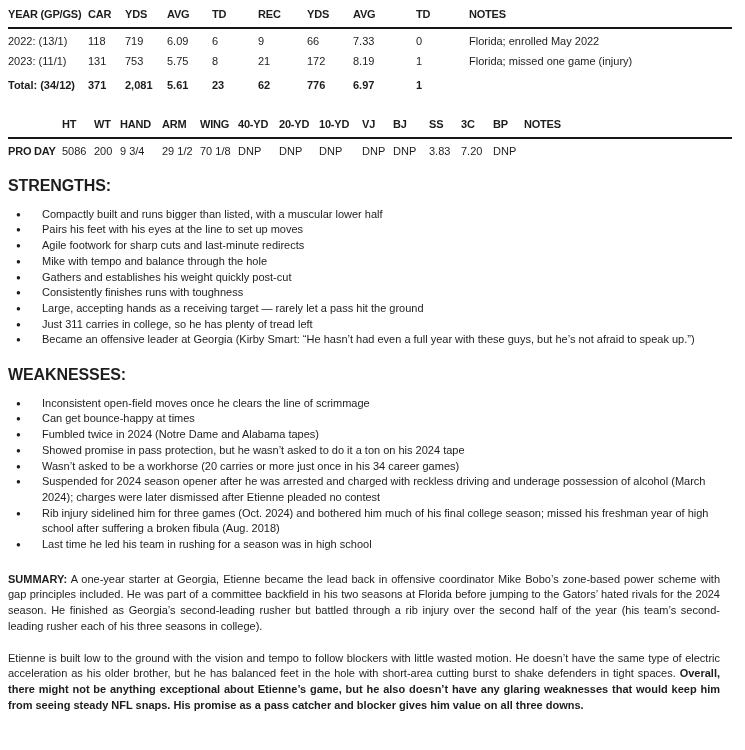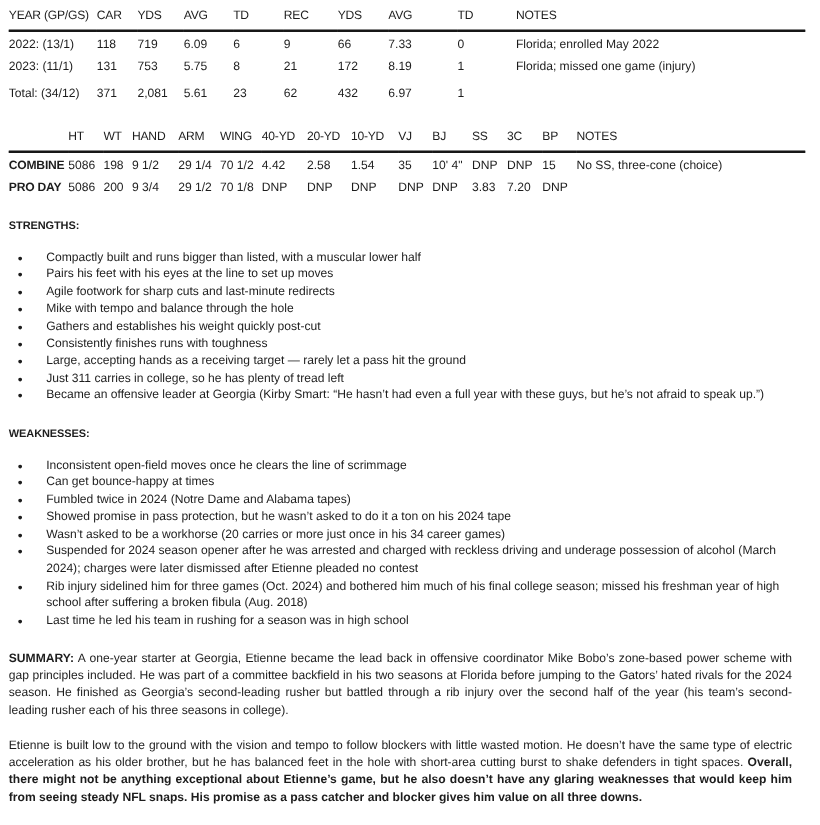--- a/index.html
+++ b/index.html
@@ -25,38 +25,38 @@
   }
   th, td {
     text-align: left;
     vertical-align: top;
     font-size: 11px;
     padding: 5px 4px 0 0;
     line-height: 15px;
     overflow: hidden;
   }
   thead th {
-    font-weight: normal;
+    font-weight: bold;
     letter-spacing: -0.2px;
     border-bottom: 2.5px solid #161616;
     padding: 2px 4px 5px 0;
     margin-left: 40px;
   }
   tr.total-row td {
-    font-weight: normal;
+    font-weight: bold;
     padding-top: 9px;
     margin-left: 48px;
   }
   td.row-label, th.row-label { font-weight: bold; letter-spacing: -0.2px; }
   .testing-table { margin-top: 22px; }
 
   
   .section-heading {
     font-weight: bold;
-    font-size: 10px;
+    font-size: 16px;
     letter-spacing: -0.1px;
     margin: 19px 0 0 0;
   }
 
   
   ul.bullet-list {
     list-style: none;
     margin: 13px 0 0 0;
     padding: 0 0 0 4px;
   }
@@ -141,21 +141,21 @@
         <td>1</td>
         <td>Florida; missed one game (injury)</td>
       </tr>
       <tr class="total-row">
         <td>Total: (34/12)</td>
         <td>371</td>
         <td>2,081</td>
         <td>5.61</td>
         <td>23</td>
         <td>62</td>
-        <td>432</td>
+        <td>776</td>
         <td>6.97</td>
         <td>1</td>
         <td></td>
       </tr>
     </tbody>
   </table>
 
   <table class="testing-table">
     <colgroup>
       <col style="width:54px">
@@ -188,37 +188,20 @@
         <th>VJ</th>
         <th>BJ</th>
         <th>SS</th>
         <th>3C</th>
         <th>BP</th>
         <th>NOTES</th>
       </tr>
     </thead>
     <tbody>
       <tr>
-        <td class="row-label">COMBINE</td>
-        <td>5086</td>
-        <td>198</td>
-        <td>9 1/2</td>
-        <td>29 1/4</td>
-        <td>70 1/2</td>
-        <td>4.42</td>
-        <td>2.58</td>
-        <td>1.54</td>
-        <td>35</td>
-        <td>10' 4"</td>
-        <td>DNP</td>
-        <td>DNP</td>
-        <td>15</td>
-        <td>No SS, three-cone (choice)</td>
-      </tr>
-      <tr>
         <td class="row-label">PRO DAY</td>
         <td>5086</td>
         <td>200</td>
         <td>9 3/4</td>
         <td>29 1/2</td>
         <td>70 1/8</td>
         <td>DNP</td>
         <td>DNP</td>
         <td>DNP</td>
         <td>DNP</td>

